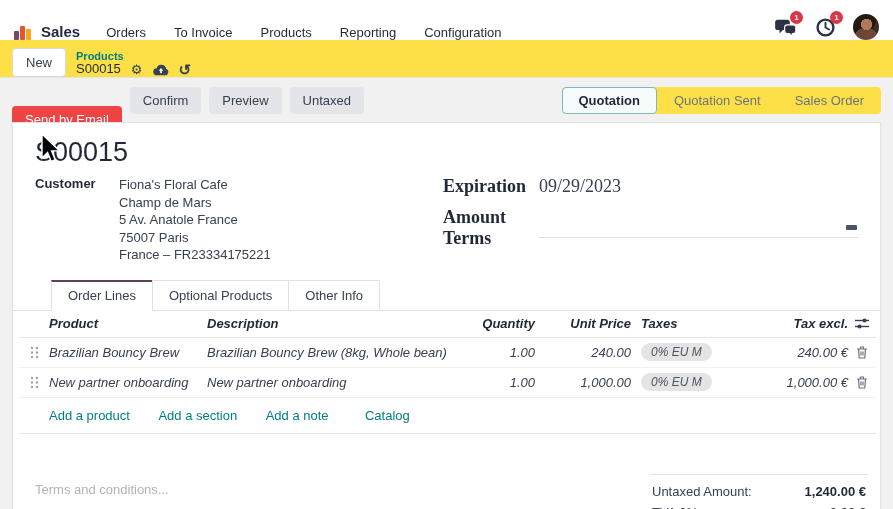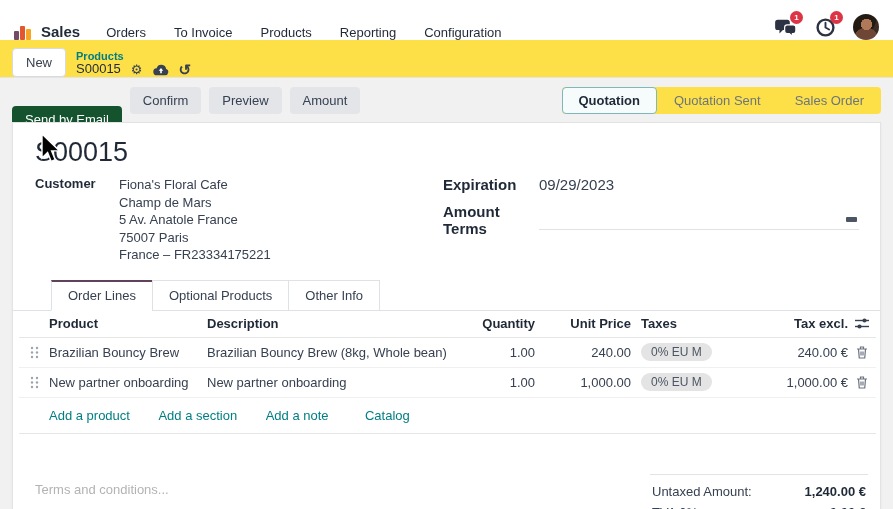--- a/index.html
+++ b/index.html
@@ -37,57 +37,57 @@
   .crumb-parent { font-size:11px; font-weight:700; color:#017e84; cursor:pointer; }
   .crumb-row { display:flex; align-items:center; gap:10px; }
   .crumb-current { font-size:13px; color:#1f2937; }
   .mini-icon { font-size:13px; color:#374151; cursor:pointer; line-height:1; }
   .undo-glyph { font-size:15px; font-weight:700; }
 
   
   .actionbar { height:44px; display:flex; align-items:center; padding:0 12px; gap:8px; }
   .btn { border:none; border-radius:4px; font-size:13px; padding:6px 13px; cursor:pointer;
     font-family:inherit; }
-  .btn-primary { background:#14532d; color:#fff;margin-top:39px; }
+  .btn-primary { background:#ef4444; color:#fff;margin-top:39px; }
   .btn-sec { background:#e3e5e9; color:#374151; }
   .statusbar { margin-left:auto; display:flex; background:#fde047; border-radius:4px; overflow:visible; }
   .step { font-size:13px; color:#6c757d; padding:6px 17px; cursor:pointer; white-space:nowrap; }
   .step.active { background:#f6fcfc; border:1px solid #7fb8ba; border-radius:4px;
     color:#1f2937; font-weight:700; padding:5px 16px; }
 
   
   .card { margin:0 12px; background:#fff; border:1px solid #e3e3e3; border-bottom:none;
     height:387px; position:relative; box-shadow:0 1px 2px rgba(0,0,0,.06); }
   .sheet-title { font-size:27px; font-weight:500; color:#1f2937; margin:14px 0 8px 22px; }
   .cursor { position:absolute; left:26px; top:10px; z-index:20; pointer-events:none; }
 
   .form { display:flex; margin-top:6px; }
   .form-left { margin-left:22px; width:408px; }
   .frow { display:grid; grid-template-columns:84px 1fr; font-size:13px; }
   .flabel { font-weight:700; color:#1f2937; }
   .addr div { line-height:17.5px; color:#374151; }
   .addr div:first-child { cursor:pointer; }
   .form-right { flex:1; margin-right:21px; }
-  .frow2 { display:grid; grid-template-columns:96px 1fr; font-size:15px; align-items:center; }
+  .frow2 { display:grid; grid-template-columns:96px 1fr; font-size:18px; align-items:center;font-family:Liberation Serif, serif; }
   .frow2 + .frow2 { margin-top:10px; }
   .field-line { border-bottom:1px solid #e2e2e2; height:20px; display:flex;
     align-items:center; justify-content:flex-end; cursor:text; }
   .caret-dash { width:11px; height:5px; background:#4b5563; border-radius:1px; margin-right:2px; }
 
   
   .tabs { display:flex; padding-left:38px; margin-top:16px; border-bottom:1px solid #dee2e6; }
   .tab { font-size:13px; color:#374151; padding:7px 16px; border:1px solid #dee2e6;
     margin-bottom:-1px; cursor:pointer; background:#fff; }
   .tab.active { border-top:2px solid #60435a; border-bottom:1px solid #fff; padding-top:6px; }
   .tab + .tab { margin-left:-1px; }
 
   
   .tbl { margin:0 4px 0 6px; }
   .trow { display:grid; grid-template-columns:30px 158px 242px 86px 96px 116px 1fr 28px;
-    align-items:center; font-size:13px; }
+    align-items:center; font-size:13px;font-style:italic; }
   .thead { height:27px; font-weight:700; color:#1f2937; border-bottom:1px solid #e6e6e6; }
   .tline { height:30px; border-bottom:1px solid #f0f0f0; }
   .c-right { text-align:right; }
   .c-tax { padding-left:10px; }
   .drag { display:flex; justify-content:center; cursor:grab; }
   .tag { display:inline-block; background:#e4e4e4; color:#4b5563; font-size:12px;
     border-radius:10px; padding:2px 10px; }
   .cell-icon { display:flex; justify-content:center; align-items:center; cursor:pointer; }
   .links-row { padding:8px 0 9px 30px; border-bottom:1px solid #e6e6e6; }
   .links-row a { color:#017e84; font-size:13px; text-decoration:none; margin-right:24px; cursor:pointer; }
@@ -151,21 +151,21 @@
       </span>
       <span class="mini-icon undo-glyph">↺</span>
     </div>
   </div>
 </div>
 
 <div class="actionbar">
   <button class="btn btn-primary">Send by Email</button>
   <button class="btn btn-sec">Confirm</button>
   <button class="btn btn-sec">Preview</button>
-  <button class="btn btn-sec">Amount</button>
+  <button class="btn btn-sec">Untaxed</button>
   <div class="statusbar">
     <span class="step active">Quotation</span>
     <span class="step">Quotation Sent</span>
     <span class="step">Sales Order</span>
   </div>
 </div>
 
 <div class="card">
 
   <div class="cursor">

